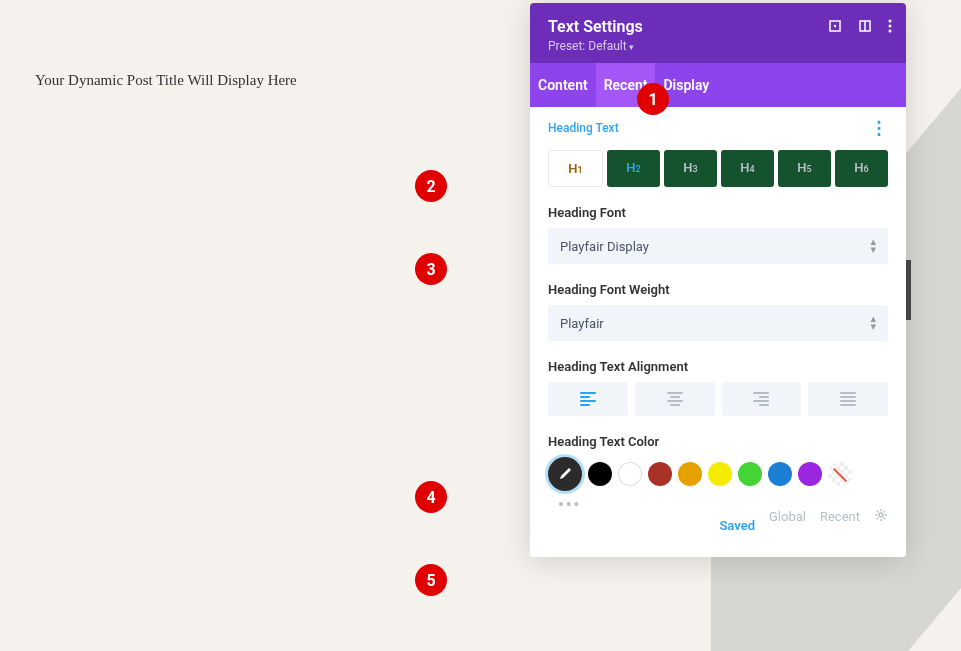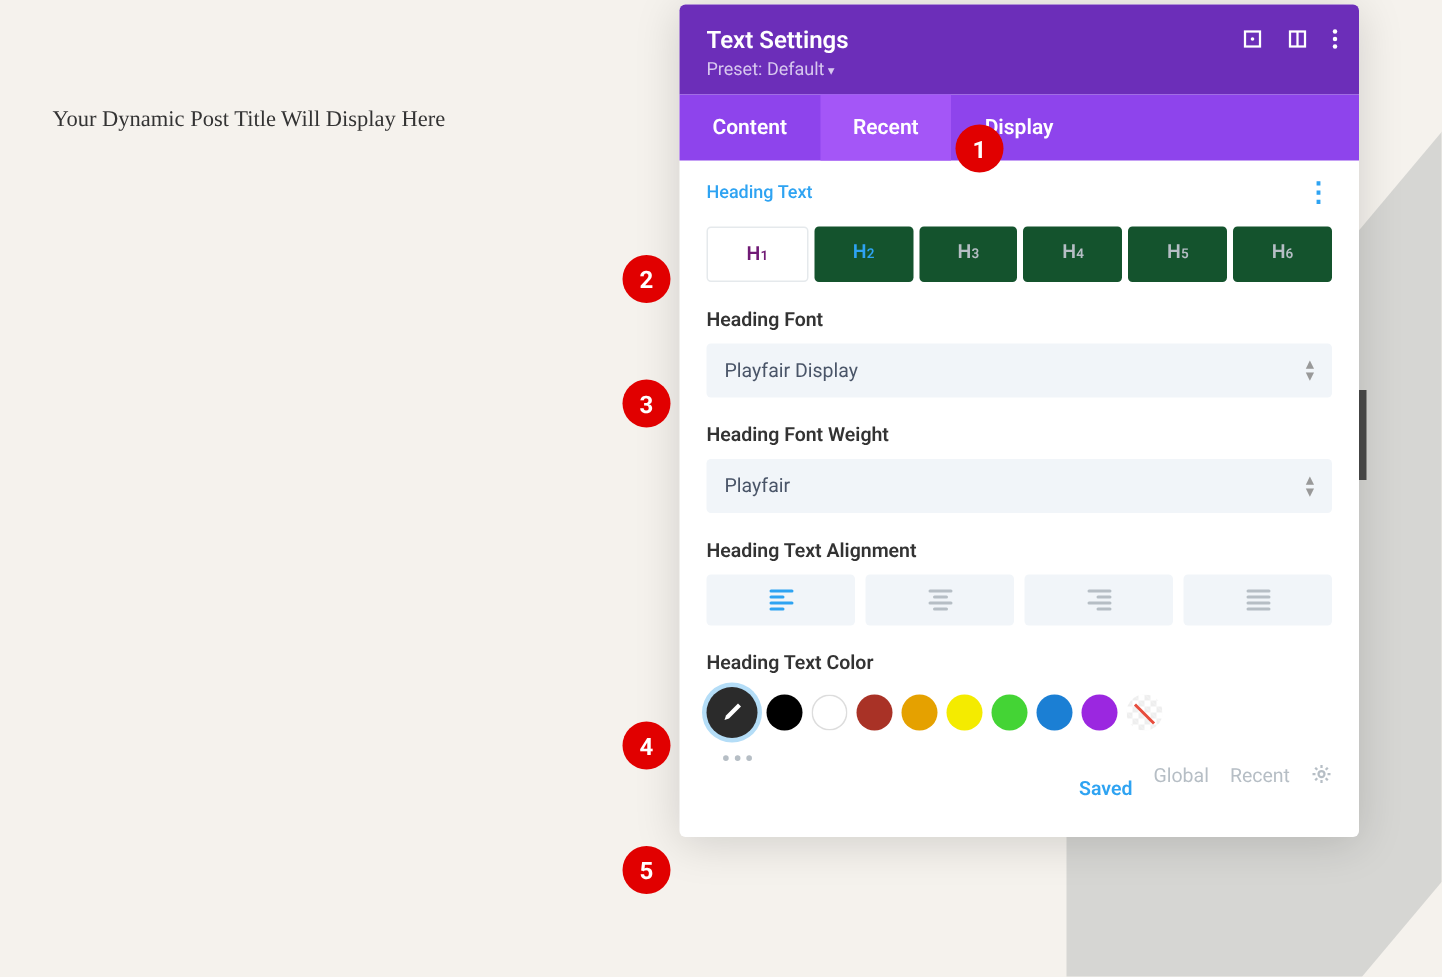--- a/index.html
+++ b/index.html
@@ -16,21 +16,21 @@
       left: 35px;
       top: 72px;
       font-family: Georgia, serif;
       font-size: 15px;
       color: #333;
     }
     .settings-panel {
       position: absolute;
       right: 55px;
       top: 3px;
-      width: 453px;
+      width: 376px;
       background: #fff;
       border-radius: 4px;
       box-shadow: 0 4px 30px rgba(0,0,0,0.15);
     }
     .panel-header {
       background: #6c2eb9;
       color: #fff;
       padding: 14px 18px 10px 18px;
       border-radius: 4px 4px 0 0;
     }
@@ -61,21 +61,21 @@
       display: flex;
       align-items: center;
       justify-content: center;
     }
     .tabs {
       display: flex;
       background: #8e44ec;
     }
     .tab {
       flex: 0 0 auto;
-      padding: 14px 22px;
+      padding: 14px 8px;
       color: #fff;
       font-size: 14px;
       font-weight: 600;
       cursor: pointer;
     }
     .tab.active {
       background: #a456f7;
     }
     .section-header {
       display: flex;
@@ -109,21 +109,21 @@
       border-radius: 3px;
       padding: 10px 0;
       text-align: center;
       cursor: pointer;
       color: #b6bec5;
       font-weight: 600;
       font-size: 13px;
     }
     .heading-tab.active {
       background: #fff;
-      color: #701a75;
+      color: #a16207;
       border: 1px solid #e5e9ec;
     }
     .heading-tab.h2 {
       color: #2ea3f2;
     }
     .heading-tab .sub { font-size: 9px; }
     .field-label {
       font-size: 13px;
       font-weight: 600;
       color: #333;

